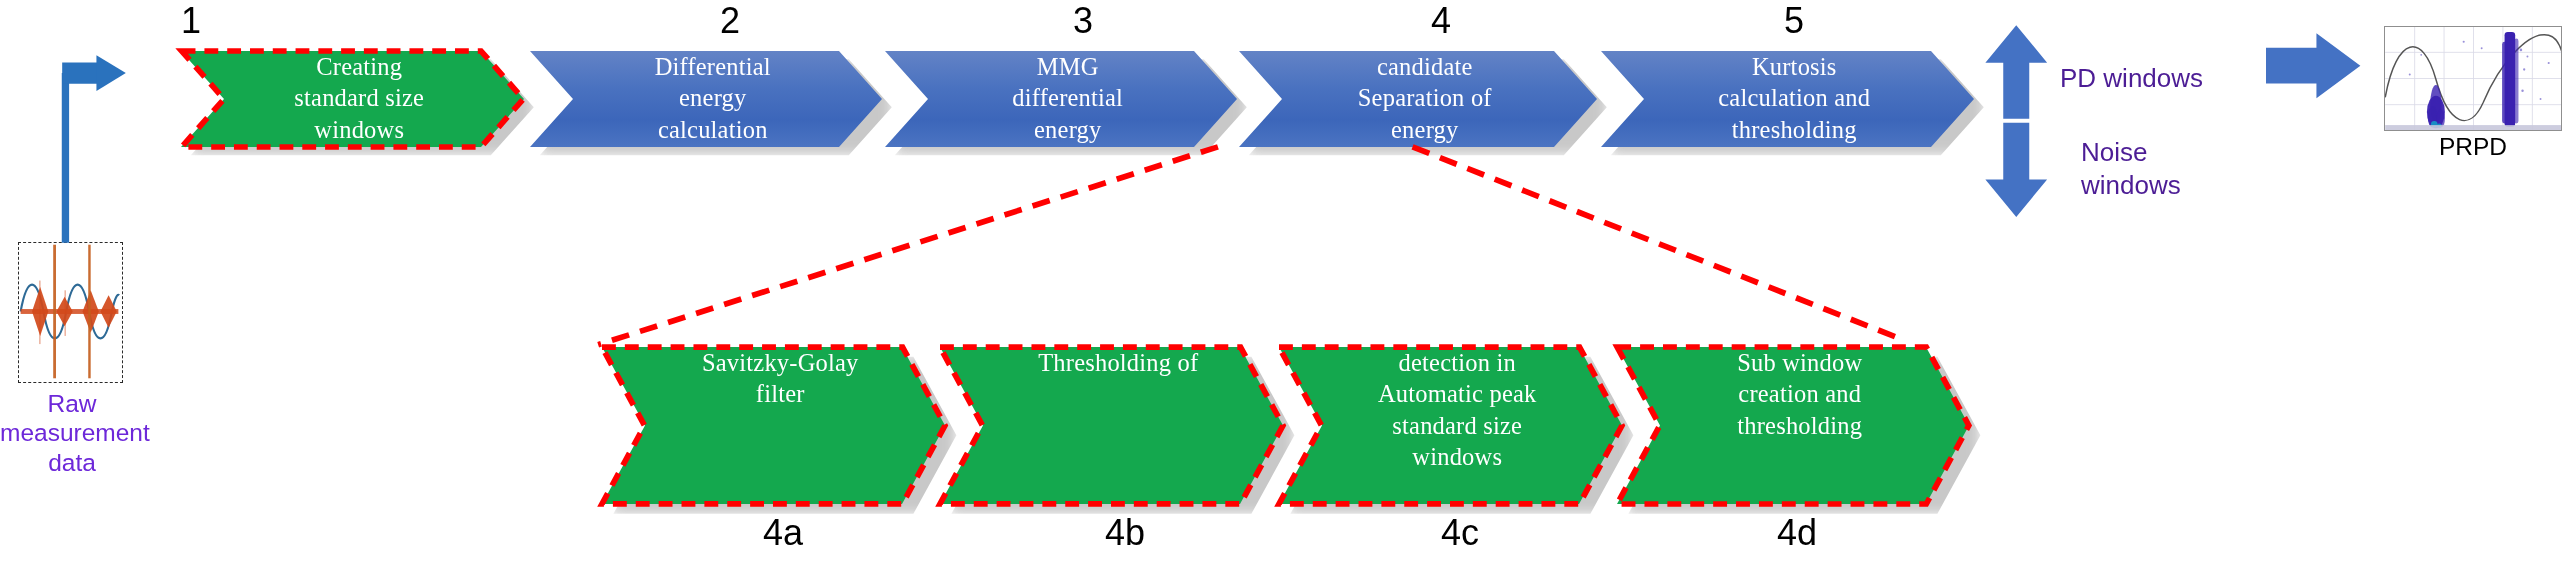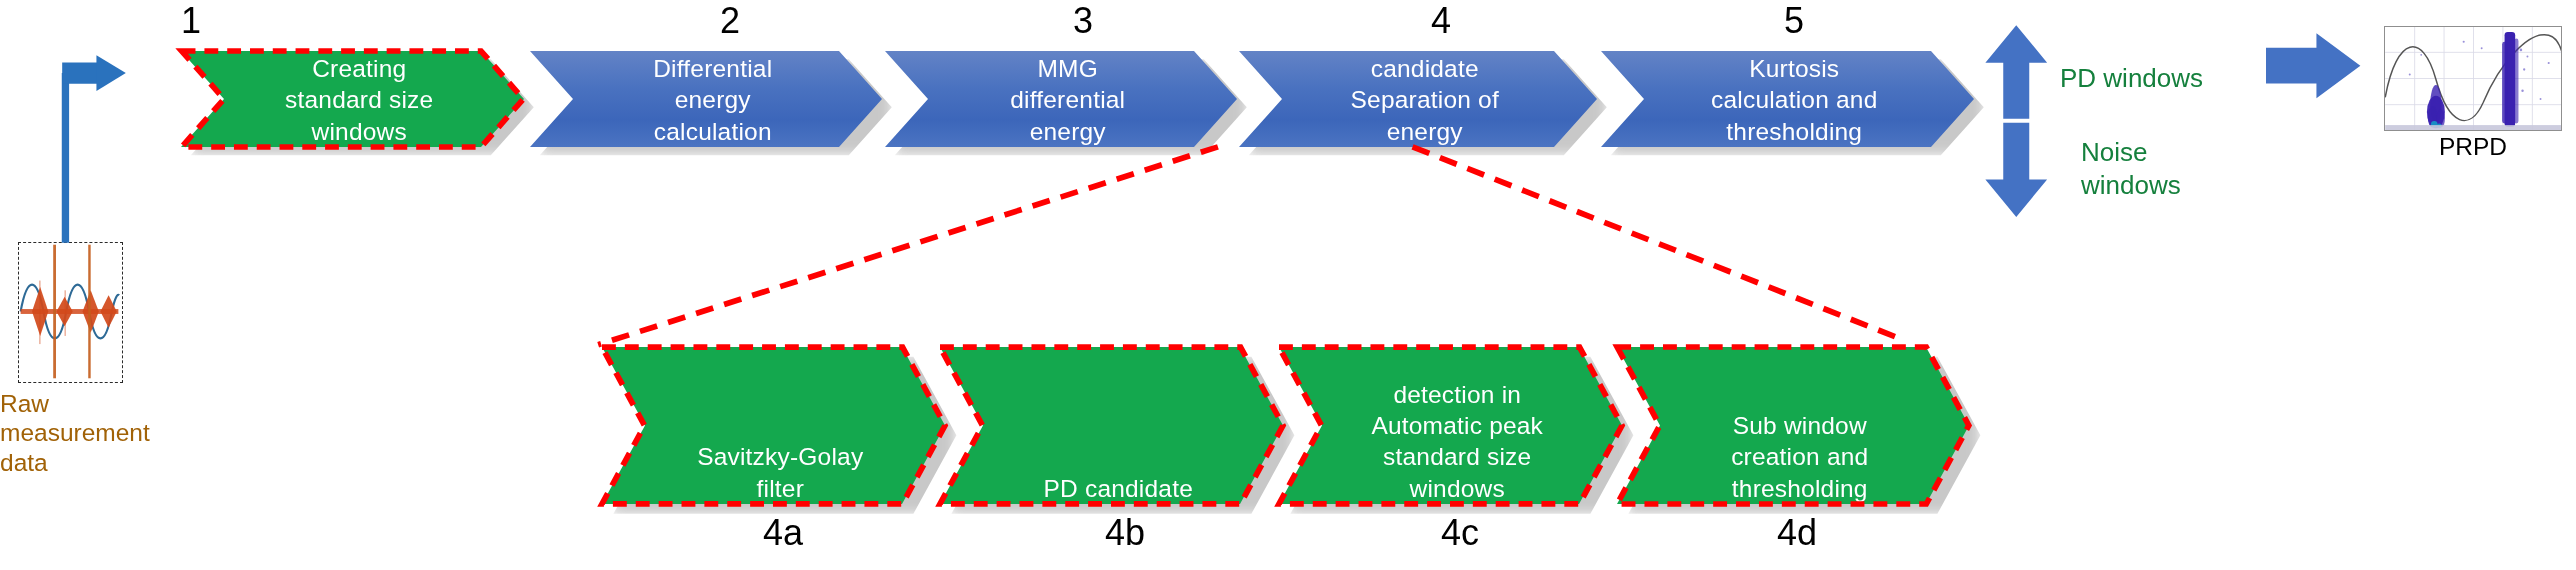--- a/index.html
+++ b/index.html
@@ -20,29 +20,30 @@
     font-family:"Liberation Sans", sans-serif;
     text-align:center;
     line-height:36px;
     white-space:nowrap;
   }
 
   
   .chev{
     position:absolute;
     display:flex;
-    align-items:flex-end;
+    align-items:flex-start;
     justify-content:center;
     box-sizing:border-box;
     color:#ffffff;
     text-align:center;
     font-size:24.5px;
     line-height:1.28;
     letter-spacing:0.2px;
     padding:0 24.5px 0 38px;
+    font-family:Liberation Serif, serif;
   }
   .chev .lbl{position:relative;z-index:4;display:block;width:100%;}
 
   
   .chev.blue{
     background:linear-gradient(180deg,#6383c6 0%, #4a72c0 38%, #3c66ba 72%, #4b74c2 100%);
   }
   .chev.green{
     background:#14a84e;
   }
@@ -74,35 +75,35 @@
 
   
   #rawbox{
     position:absolute;
     border:1.6px dashed #2a2a2a;
     background:#ffffff;
     box-sizing:border-box;
   }
   #rawcap{
     position:absolute;
-    font-size:24.5px;color:#a16207;line-height:1.2;
+    font-size:24.5px;color:#6d28d9;text-align:center;line-height:1.2;
   }
 
   
   #prpdbox{
     position:absolute;
     border:0.8px solid #8f8f8f;
     background:#ffffff;
     box-sizing:border-box;
     overflow:hidden;
   }
   #prpdcap{position:absolute;font-size:24.5px;color:#000;text-align:center;line-height:1.2;}
 
   
-  .rlabel{position:absolute;font-size:26px;color:#15803d;line-height:1.25;text-align:left;}
+  .rlabel{position:absolute;font-size:26px;color:#4c1d95;line-height:1.25;text-align:left;}
 
   svg{display:block;}
 </style>
 </head>
 <body>
 
 <div id="stage">
 
   <div id="rawbox" style="left:18px;top:242px;width:105px;height:141px;">
     <svg width="101" height="137" viewBox="0 0 124 168">
@@ -287,21 +288,21 @@
     <svg class="chev-outline" width="343" height="157" viewBox="0 0 420 192">
       <polygon points="0,0 368,0 420,96 368,192 0,192 52,96" fill="none" stroke="#ff0000" stroke-width="7" stroke-dasharray="17,11"></polygon>
     </svg>
   </div>
   <div class="step-num" style="left:734px;top:515px;width:98px;text-align:center;">4a</div>
 
   <div class="chev-wrap" style="left:940px;top:347px;width:343px;height:157px;">
     <div class="chev-shadow" style="left:11.4px;top:9.8px;width:343px;height:157px;"></div>
     <div class="chev shape green" style="left:0;top:0;width:343px;height:157px;">
       <span class="lbl">
-          <div>PD candidate</div>
+          <div>Thresholding  of</div>
         </span>
     </div>
     <svg class="chev-outline" width="343" height="157" viewBox="0 0 420 192">
       <polygon points="0,0 368,0 420,96 368,192 0,192 52,96" fill="none" stroke="#ff0000" stroke-width="7" stroke-dasharray="17,11"></polygon>
     </svg>
   </div>
   <div class="step-num" style="left:1076px;top:515px;width:98px;">4b</div>
 
   <div class="chev-wrap" style="left:1279px;top:347px;width:343px;height:157px;">
     <div class="chev-shadow" style="left:11.4px;top:9.8px;width:343px;height:157px;"></div>

